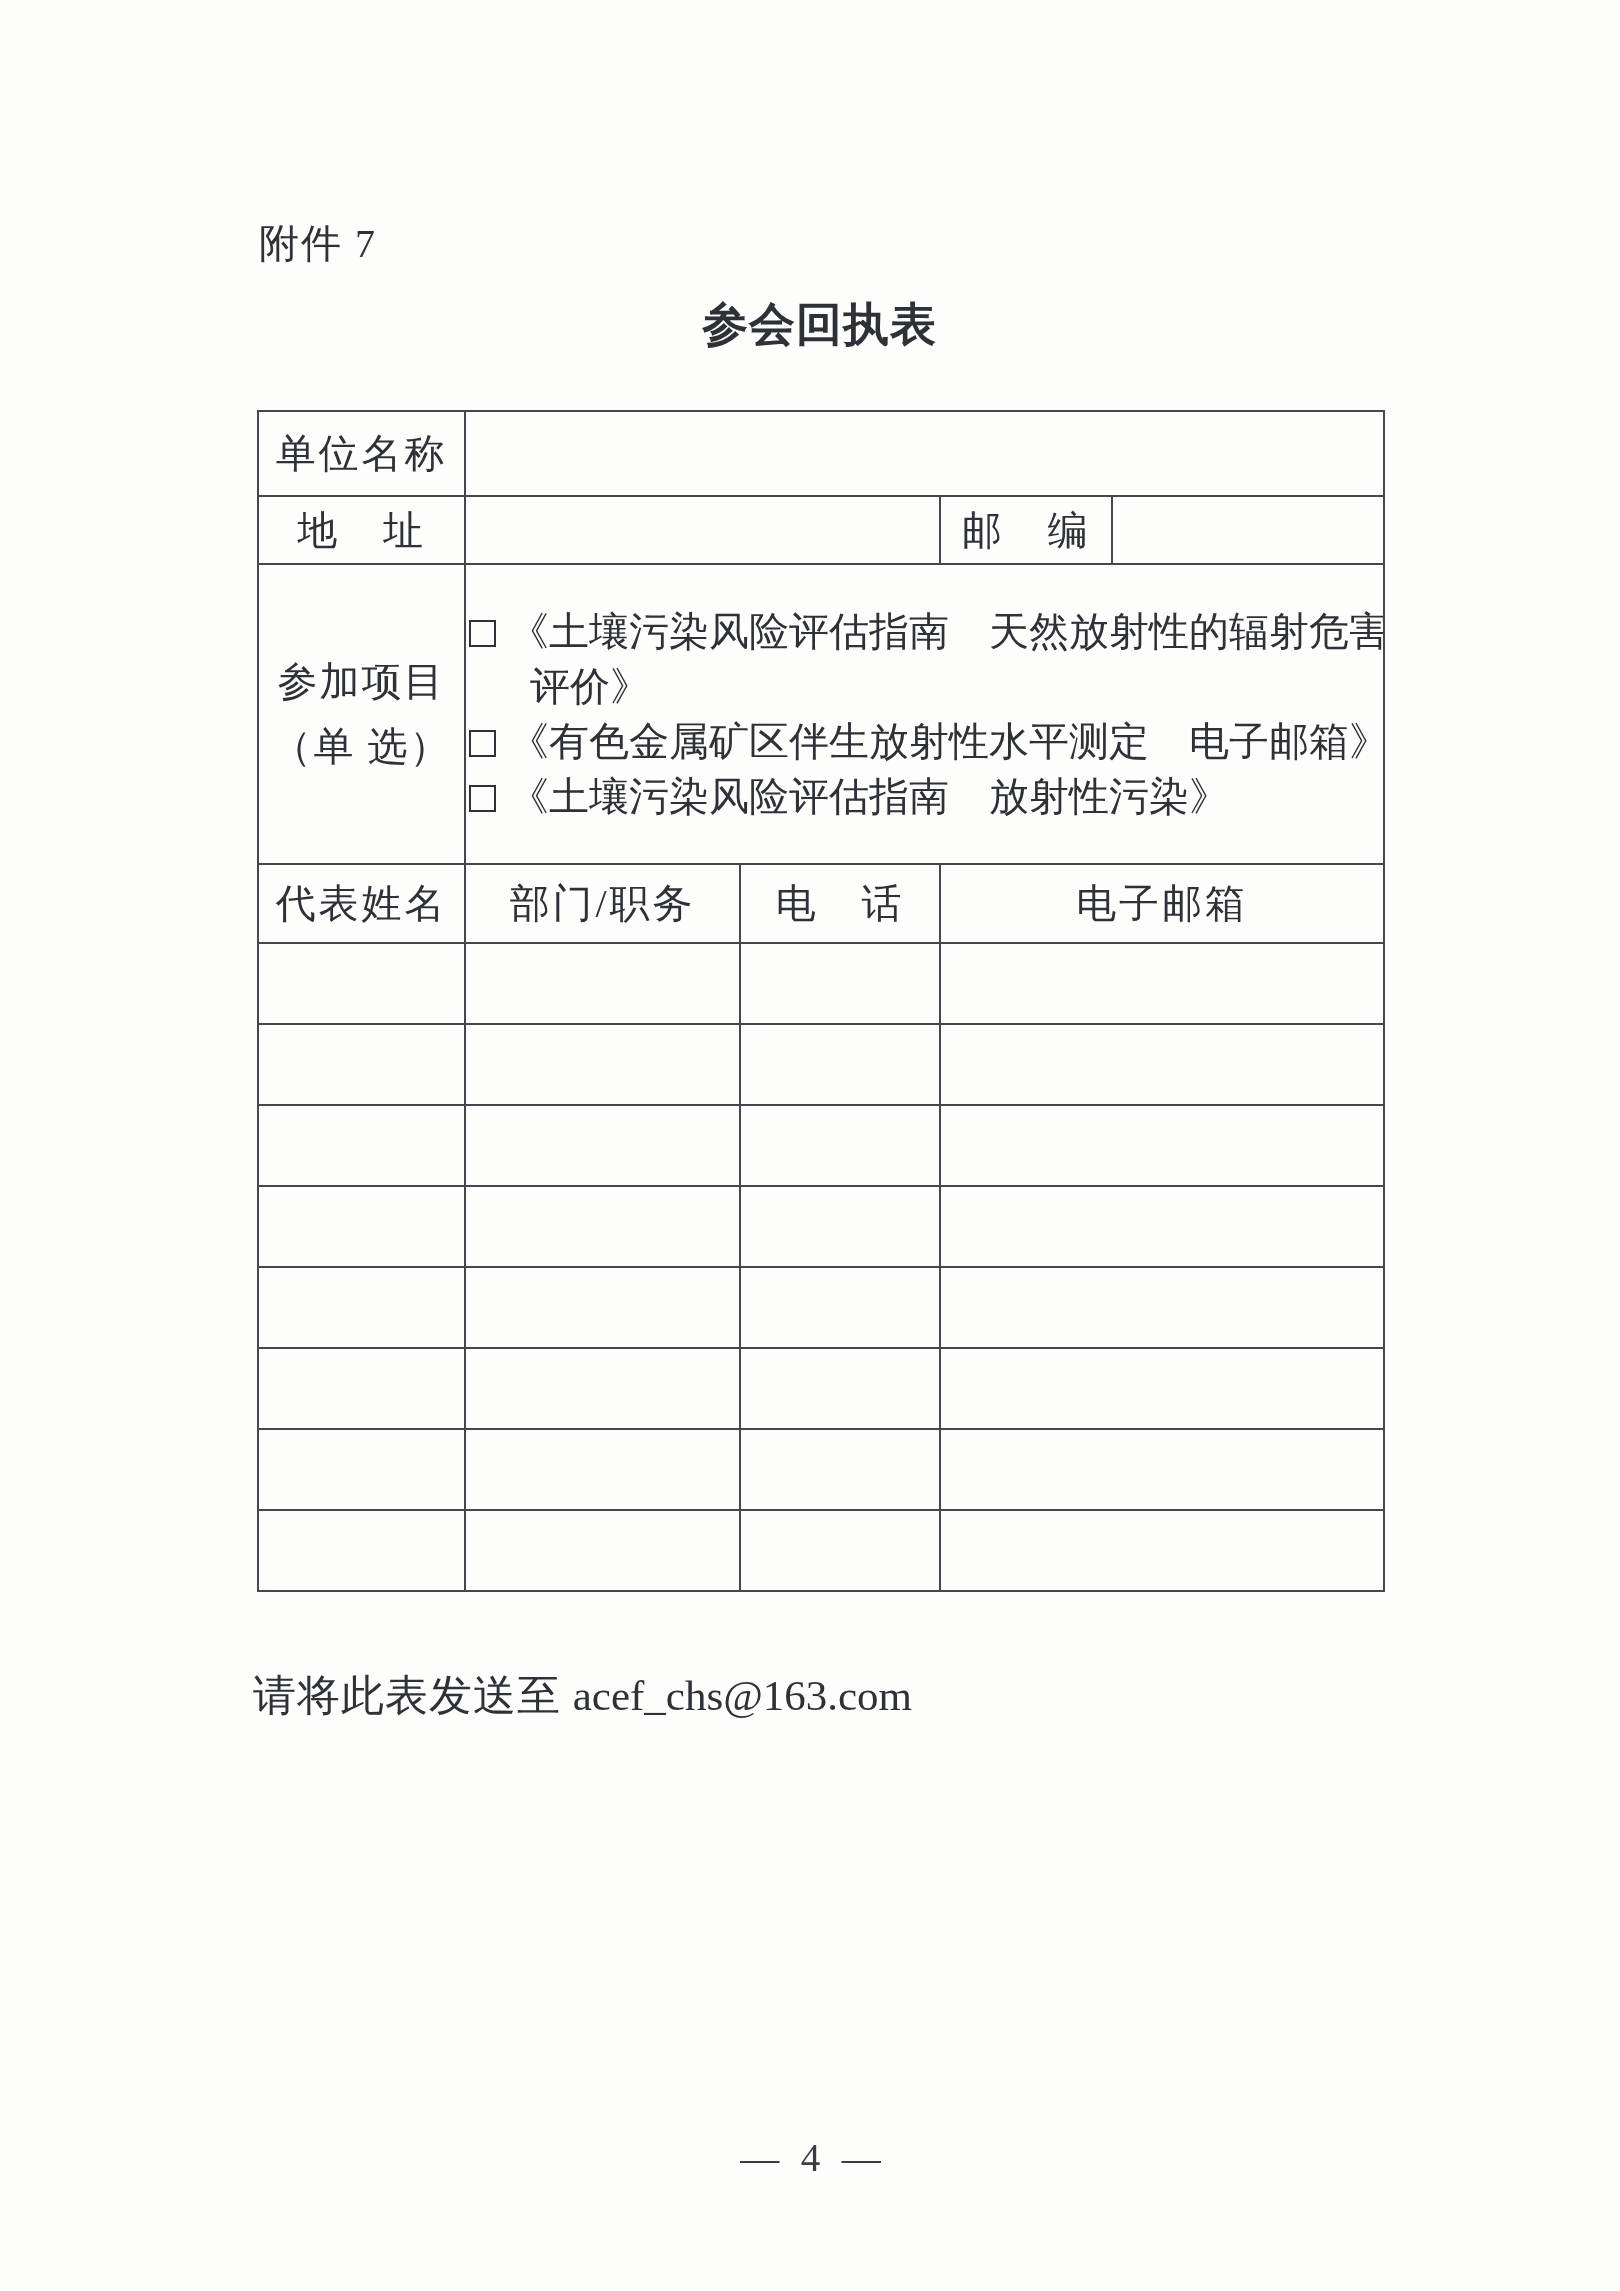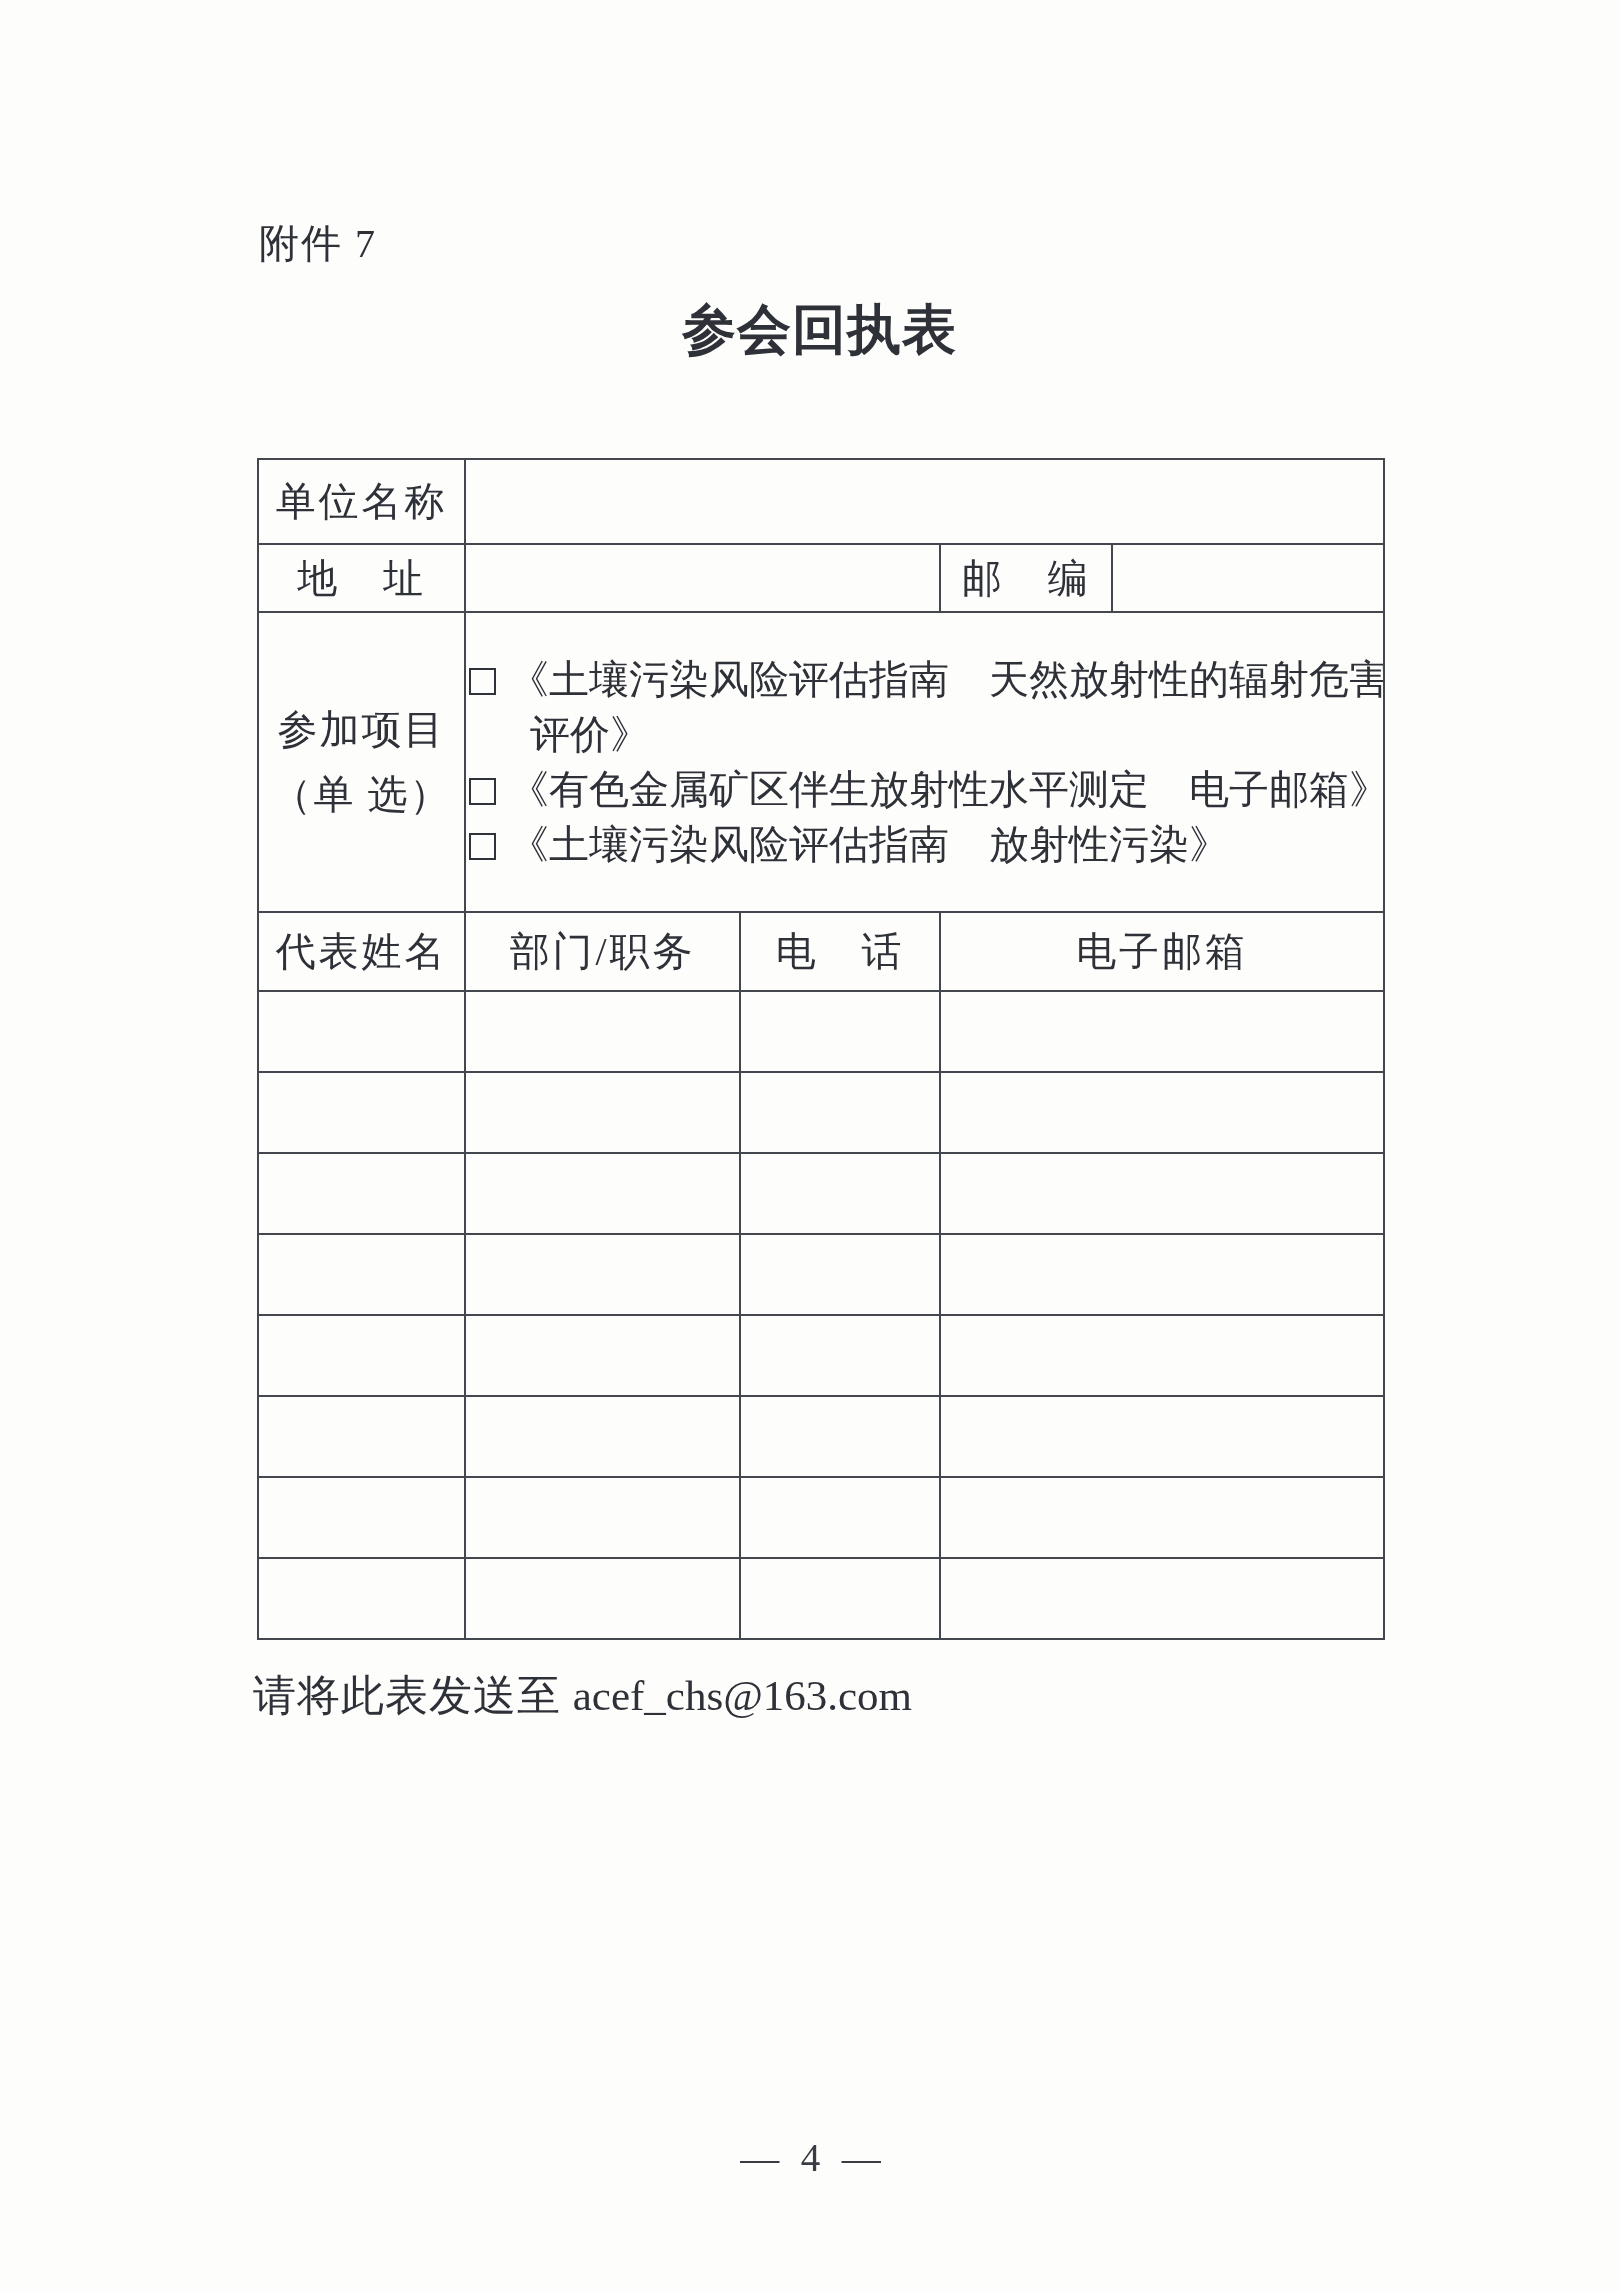--- a/index.html
+++ b/index.html
@@ -11,25 +11,25 @@
     font-family: "Liberation Serif", "DejaVu Serif", serif;
     color: #2f3138;
     overflow: hidden;
   }
   .attachment-label {
     position: absolute; left: 259px; top: 216px;
     font-size: 40px; letter-spacing: 2px;
   }
   .doc-title {
     position: absolute; left: 257px; top: 294px; width: 1125px;
-    text-align: center; font-size: 54px; font-weight: bold; letter-spacing: 1px;
+    text-align: center; font-size: 46px; font-weight: bold; letter-spacing: 1px;
   }
   table.reply-form {
     position: absolute; left: 257px; top: 410px; width: 1125px;
-    border-collapse: collapse; table-layout: fixed; margin-top: 48px;
+    border-collapse: collapse; table-layout: fixed;
   }
   table.reply-form td {
     border: 2px solid #45474f;
     padding: 0;
     vertical-align: middle;
     font-size: 40px;
   }
   td.lbl { text-align: center; letter-spacing: 2.9px; }
   tr.row-unit   { height: 85px; }
   tr.row-addr   { height: 68px; }

